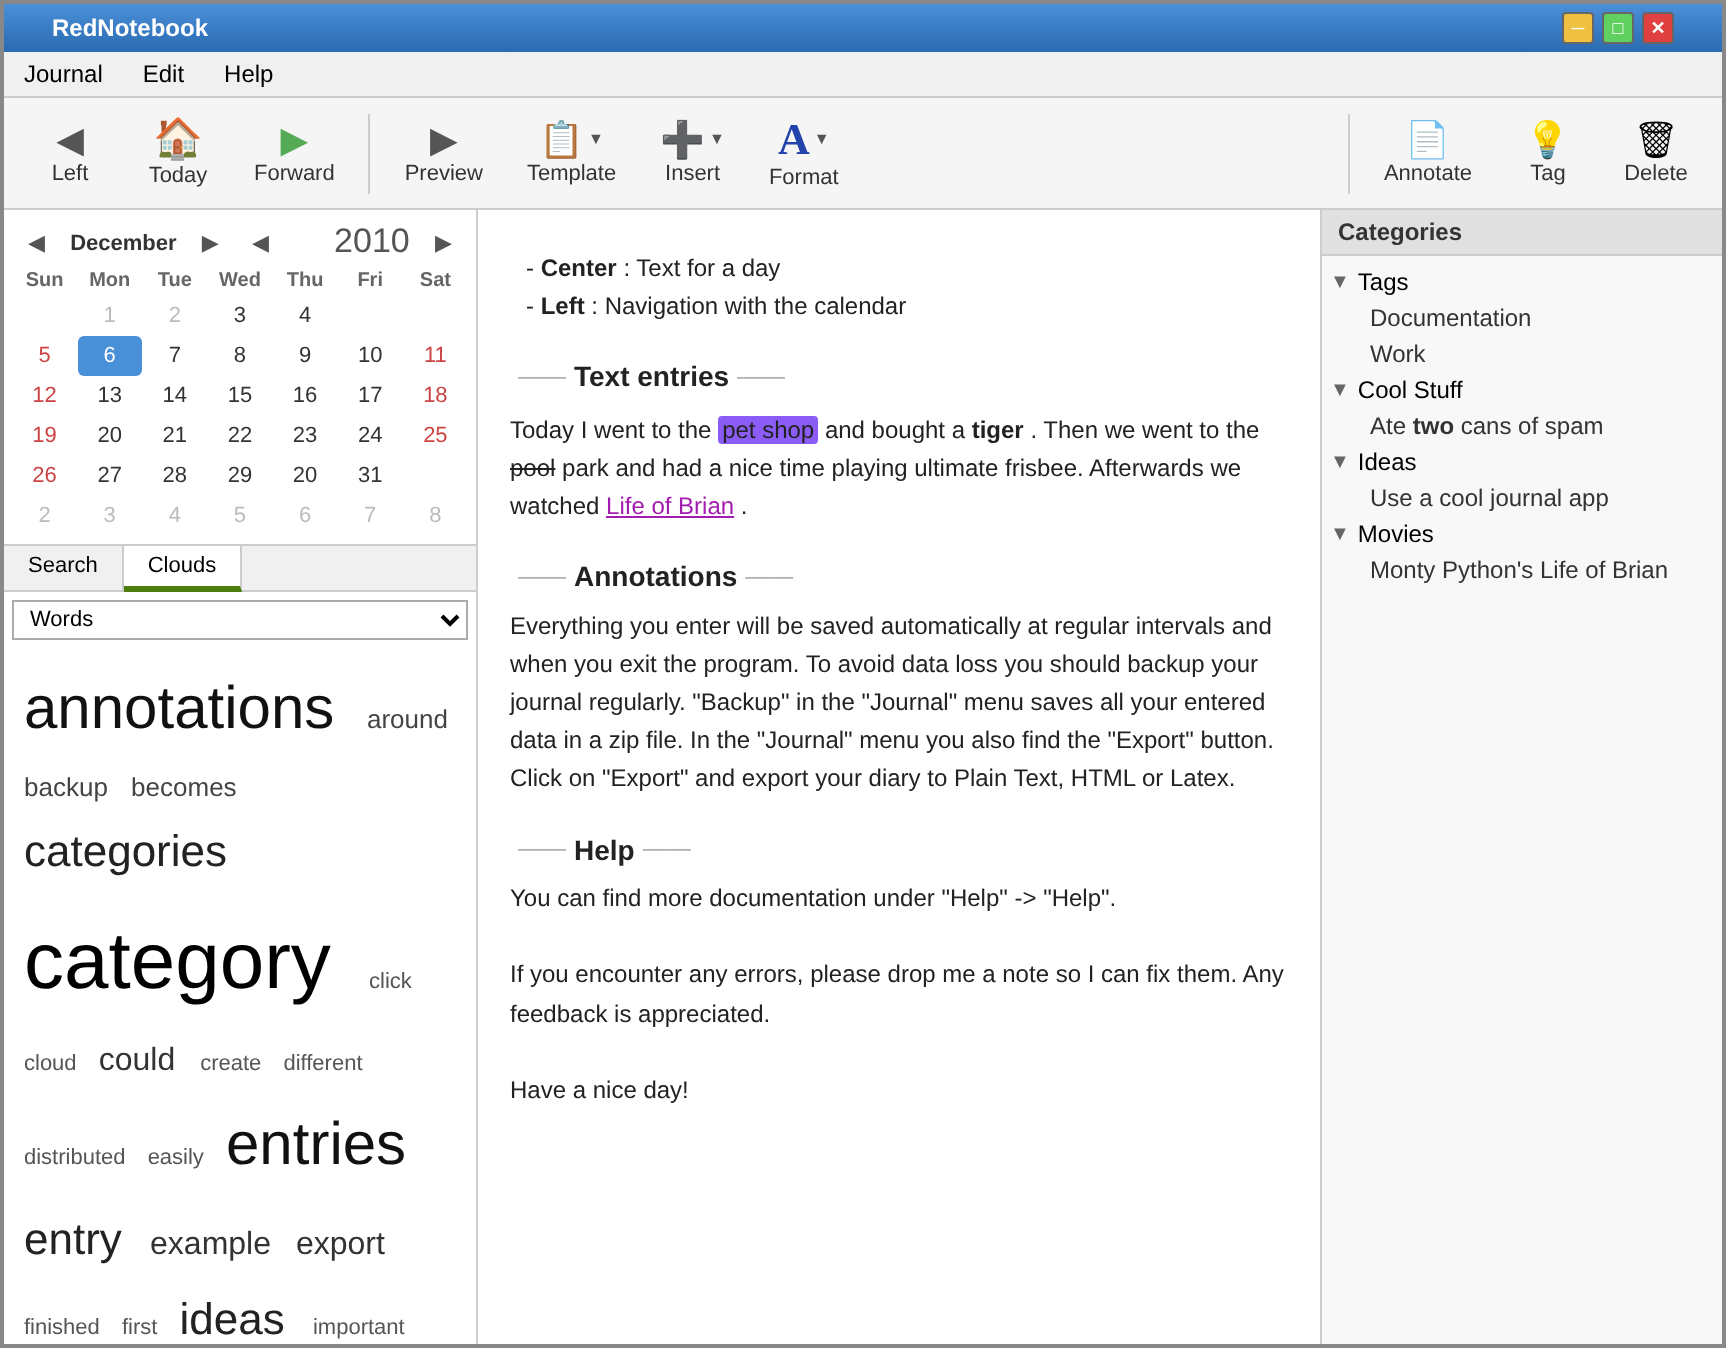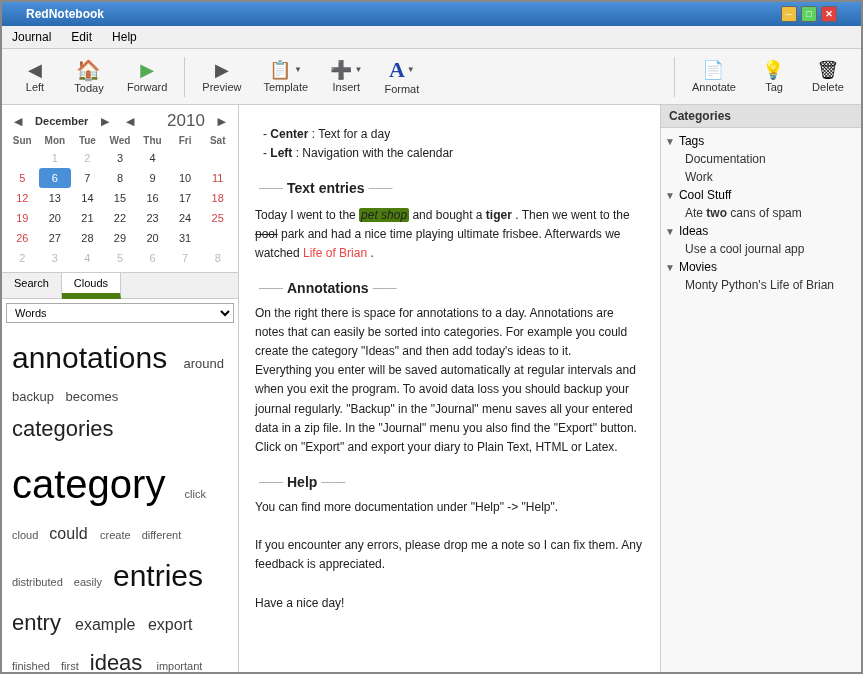--- a/index.html
+++ b/index.html
@@ -43,21 +43,21 @@
     .cal-grid th { font-size: 10px; color: #666; text-align: center; padding: 2px 0; width: 30px; }
     .cal-grid td { font-size: 11px; text-align: center; padding: 2px 0; cursor: pointer; width: 30px; height: 20px; color: #333; }
     .cal-today { background: #4a90d9; color: white !important; border-radius: 3px; }
     .cal-other-month { color: #ccc; }
     .cal-grid td.sun { color: #cc4444; }
     .cal-grid td.sat { color: #cc4444; }
     
     
     .tab-bar { display: flex; border-bottom: 1px solid #ccc; background: #f0f0f0; }
     .tab { padding: 4px 12px; font-size: 11px; cursor: pointer; border-right: 1px solid #ccc; }
-    .tab.active { background: white; border-bottom: 6px solid #4d7c0f; margin-bottom: -1px; }
+    .tab.active { background: white; border-bottom: 3px solid #4d7c0f; margin-bottom: -1px; }
     
     
     .word-cloud-container { flex: 1; overflow-y: auto; overflow-x: hidden; padding: 4px; }
     
     .words-dropdown { width: 100%; padding: 2px 4px; font-size: 11px; margin-bottom: 4px; border: 1px solid #aaa; background: #fff; }
     
     .word-cloud { padding: 4px; line-height: 1.8; word-spacing: 4px; }
     .word-cloud span { cursor: pointer; display: inline; margin: 2px; }
     .wc-xs { font-size: 11px; color: #555; }
     .wc-sm { font-size: 13px; color: #444; }
@@ -68,23 +68,23 @@
     
     
     .center-panel { flex: 1; overflow-y: auto; padding: 12px 16px; background: white; border-right: 1px solid #ccc; font-size: 12px; line-height: 1.6; color: #222; }
     .center-panel h3 { font-size: 14px; margin: 14px 0 4px 0; display: flex; align-items: center; }
     .center-panel h3::before, .center-panel h3::after { content: '— '; color: #aaa; margin: 0 4px; font-weight: normal; font-size: 12px; }
     .center-panel h3::before { content: '—— '; }
     .center-panel h3::after { content: ' ——'; }
     .center-panel ul { list-style: none; padding-left: 8px; }
     .center-panel ul li::before { content: '- '; }
     .bold-inline { font-weight: bold; }
-    .italic-inline { font-style: italic; background: #4d7c0f; padding: 0 2px; border-radius: 2px; }
+    .italic-inline { background: #8b5cf6; padding: 0 2px; border-radius: 2px; }
     .strike { text-decoration: line-through; }
-    .link-text { color: #ef4444; cursor: pointer; }
+    .link-text { color: #a21caf; text-decoration: underline; cursor: pointer; }
     
     
     .right-panel { width: 200px; background: #f8f8f8; overflow-y: auto; }
     .categories-header { background: #e0e0e0; padding: 4px 8px; font-size: 12px; font-weight: bold; color: #333; border-bottom: 1px solid #ccc; }
     .cat-tree { padding: 4px 0; }
     .cat-parent { display: flex; align-items: center; gap: 4px; font-size: 12px; padding: 2px 4px; cursor: pointer; }
     .cat-arrow { font-size: 10px; color: #666; }
     .cat-child { padding: 2px 4px 2px 24px; font-size: 12px; color: #333; cursor: pointer; }
   </style>
 </head>
@@ -269,21 +269,20 @@
         <li><span class="bold-inline">Center</span> : Text for a day</li>
         <li><span class="bold-inline">Left</span> : Navigation with the calendar</li>
       </ul>
 
       <h3>Text entries</h3>
       <p style="margin-top:6px;">
         Today I went to the <span class="italic-inline">pet shop</span> and bought a <span class="bold-inline">tiger</span> . Then we went to the <span class="strike">pool</span> park and had a nice time playing ultimate frisbee. Afterwards we watched <span class="link-text">Life of Brian</span> .
       </p>
 
       <h3>Annotations</h3>
-      <p>On the right there is space for annotations to a day. Annotations are notes that can easily be sorted into categories. For example you could create the category "Ideas" and then add today's ideas to it.</p>
 
       <p>Everything you enter will be saved automatically at regular intervals and when you exit the program. To avoid data loss you should backup your journal regularly. "Backup" in the "Journal" menu saves all your entered data in a zip file. In the "Journal" menu you also find the "Export" button. Click on "Export" and export your diary to Plain Text, HTML or Latex.</p>
 
       <h3>Help</h3>
       <p>You can find more documentation under "Help" -&gt; "Help".<br><br>If you encounter any errors, please drop me a note so I can fix them. Any feedback is appreciated.<br><br>Have a nice day!</p>
     </div>
 
     <div class="right-panel">
       <div class="categories-header">Categories</div>
       <div class="cat-tree">

